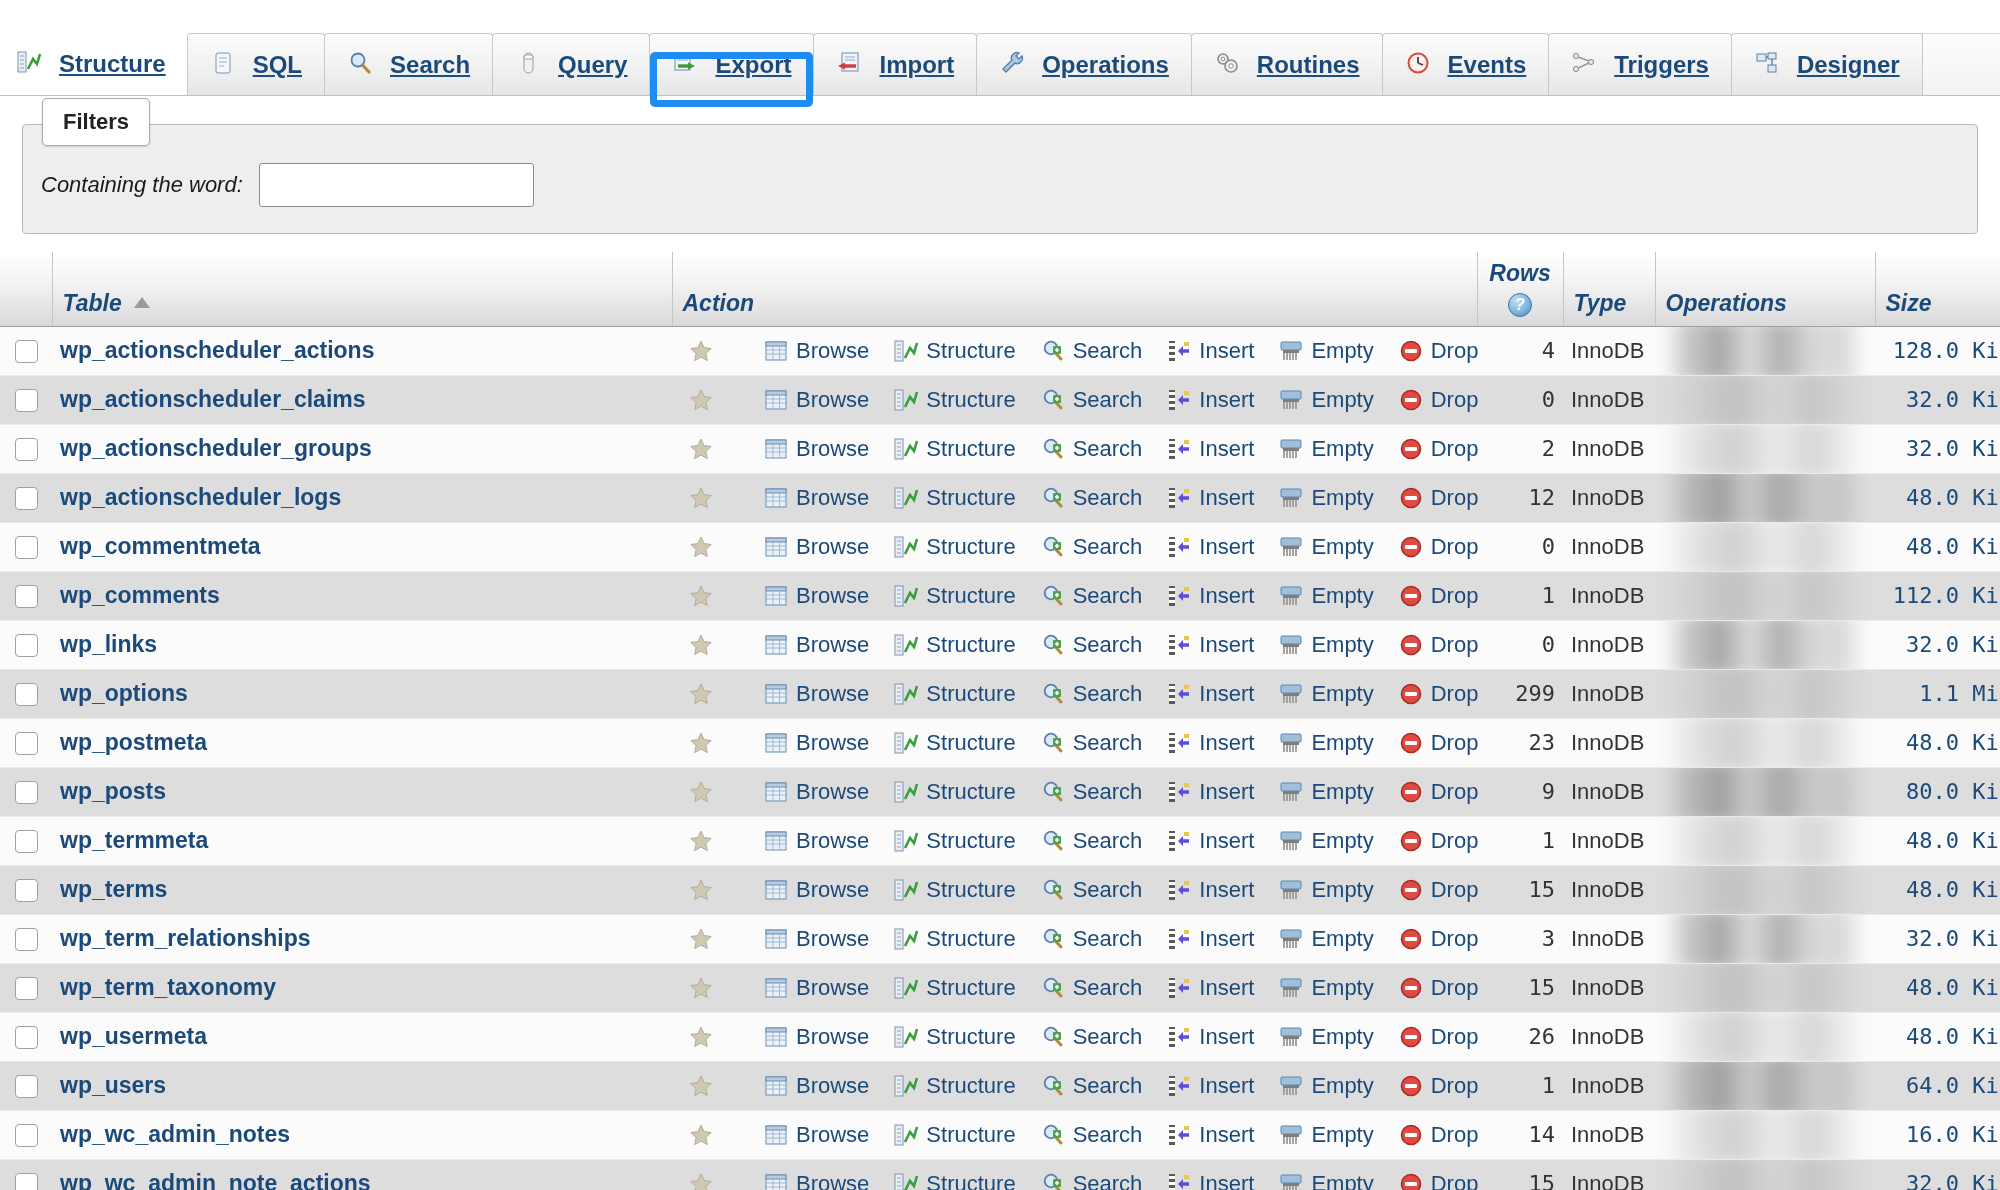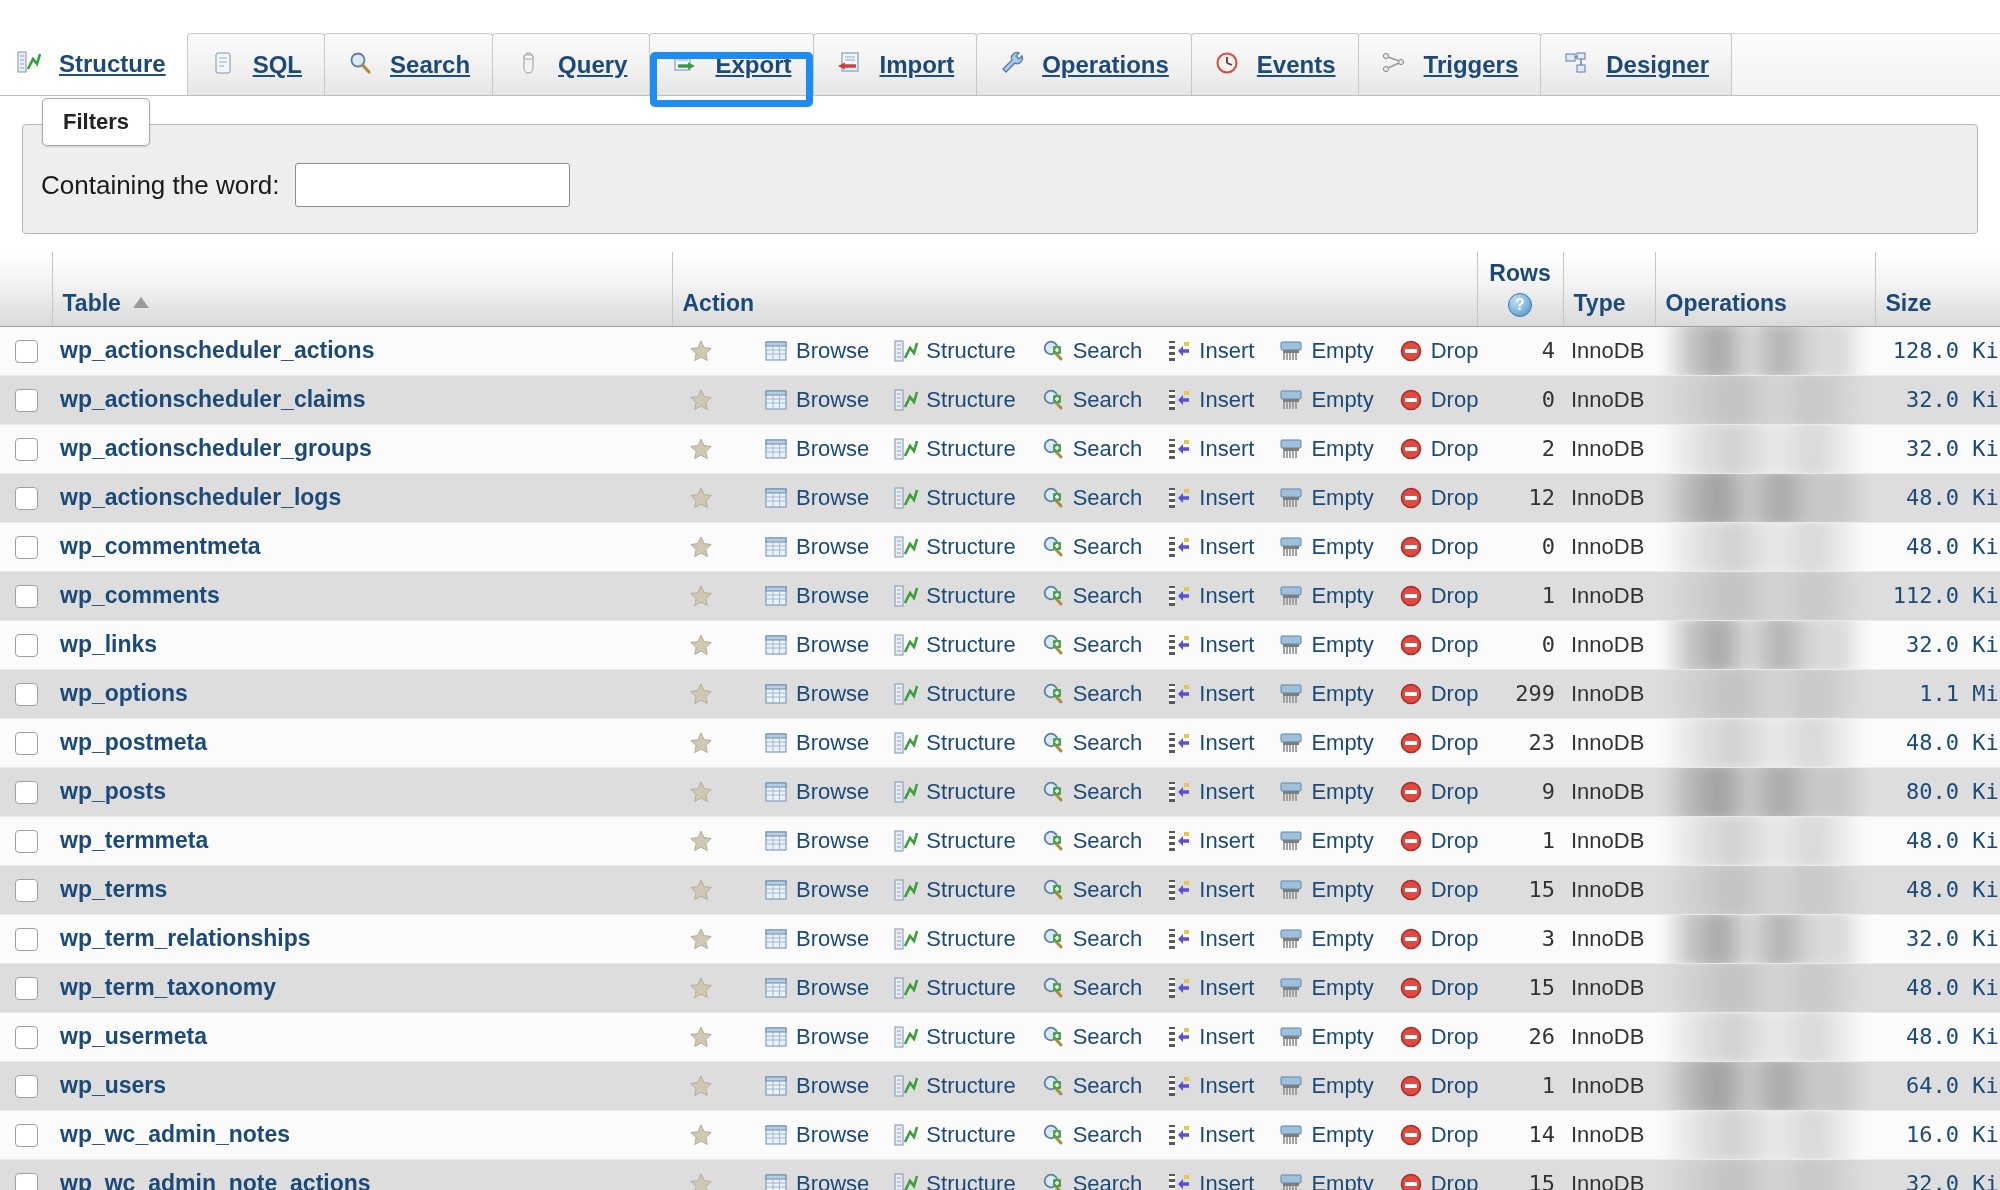--- a/index.html
+++ b/index.html
@@ -95,22 +95,23 @@
     border-radius: 4px;
     padding: 38px 0 26px 0;
   }
   .filter-row {
     display: flex;
     align-items: center;
     gap: 16px;
     padding-left: 18px;
   }
   .filter-label {
-    font-size: 26px;
+    font-size: 22px;
     color: #1a1a1a;
+    font-style: italic;
   }
   .filter-input {
     width: 275px;
     height: 44px;
     border: 1px solid #8c8c8c;
     border-radius: 3px;
     background: #fff;
     font-size: 20px;
     padding: 0 8px;
     font-family: "Liberation Sans", sans-serif;
@@ -131,20 +132,21 @@
     background: linear-gradient(to bottom, #ffffff 0%, #f2f2f2 45%, #d9d9d9 100%);
     border-right: 1px solid #c6c6c6;
     border-bottom: 1px solid #9f9f9f;
     color: #1b4a7a;
     font-size: 23px;
     font-weight: bold;
     text-align: left;
     padding: 9px 10px;
     vertical-align: bottom;
     height: 74px;
+    font-style: italic;
   }
   th.th-check { width: 52px; border-right: 1px solid #c6c6c6; }
   th.th-table { width: 620px; }
   th.th-action { width: 805px; margin-left: 36px; }
   th.th-rows   { width: 86px; text-align: center; padding: 5px 6px; }
   th.th-type   { width: 92px; }
   th.th-coll   { width: 220px; }
   th.th-size   { width: 145px; }
 
   .sort-caret {
@@ -306,20 +308,29 @@
           <path d="M20 16 h-12" stroke="#cf3b3b" stroke-width="3.4"></path>
           <path d="M9 12.5 L2 16 L9 19.5 Z" fill="#cf3b3b"></path>
         </svg></span>
       <span class="tab-label">Import</span>
     </a>
     <a class="tab" href="#">
       <span class="tab-icon"><svg width="26" height="26" viewBox="0 0 26 26" xmlns="http://www.w3.org/2000/svg">
           <path d="M20 3 a5.5 5.5 0 0 0-7.2 7.2 L4 19 l3 3 8.8-8.8 A5.5 5.5 0 0 0 23 6 l-3 3 -3-3 z" fill="#a9cbe8" stroke="#5a7fa8" stroke-width="1.4"></path>
         </svg></span>
       <span class="tab-label">Operations</span>
+    </a>
+    <a class="tab" href="#">
+      <span class="tab-icon"><svg width="26" height="26" viewBox="0 0 26 26" xmlns="http://www.w3.org/2000/svg">
+          <circle cx="9" cy="9" r="5" fill="#f0f0f0" stroke="#8a8a8a" stroke-width="1.6"></circle>
+          <circle cx="9" cy="9" r="1.8" fill="#fff" stroke="#8a8a8a"></circle>
+          <circle cx="17" cy="16" r="6" fill="#f0f0f0" stroke="#8a8a8a" stroke-width="1.6"></circle>
+          <circle cx="17" cy="16" r="2.2" fill="#fff" stroke="#8a8a8a"></circle>
+        </svg></span>
+      <span class="tab-label">Routines</span>
     </a>
     <a class="tab" href="#">
       <span class="tab-icon"><svg width="26" height="26" viewBox="0 0 26 26" xmlns="http://www.w3.org/2000/svg">
           <circle cx="13" cy="13" r="9.5" fill="#fdf0ef" stroke="#d94a3a" stroke-width="2"></circle>
           <line x1="13" y1="13" x2="13" y2="7" stroke="#444" stroke-width="1.8"></line>
           <line x1="13" y1="13" x2="18" y2="15" stroke="#444" stroke-width="1.8"></line>
         </svg></span>
       <span class="tab-label">Events</span>
     </a>
     <a class="tab" href="#">

